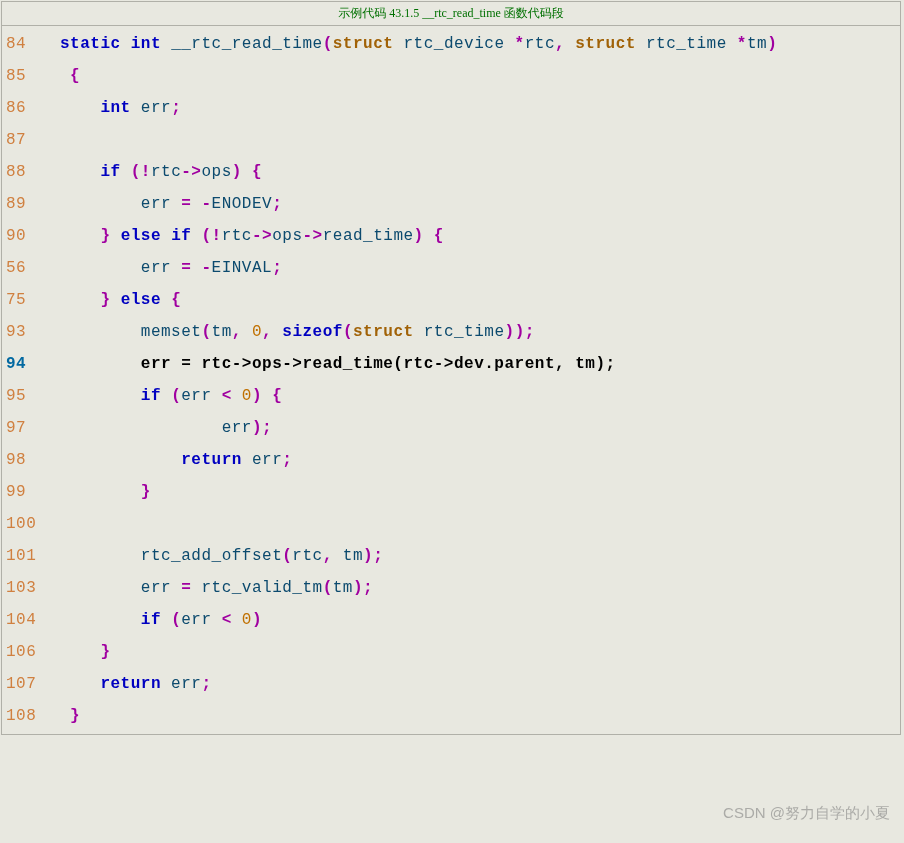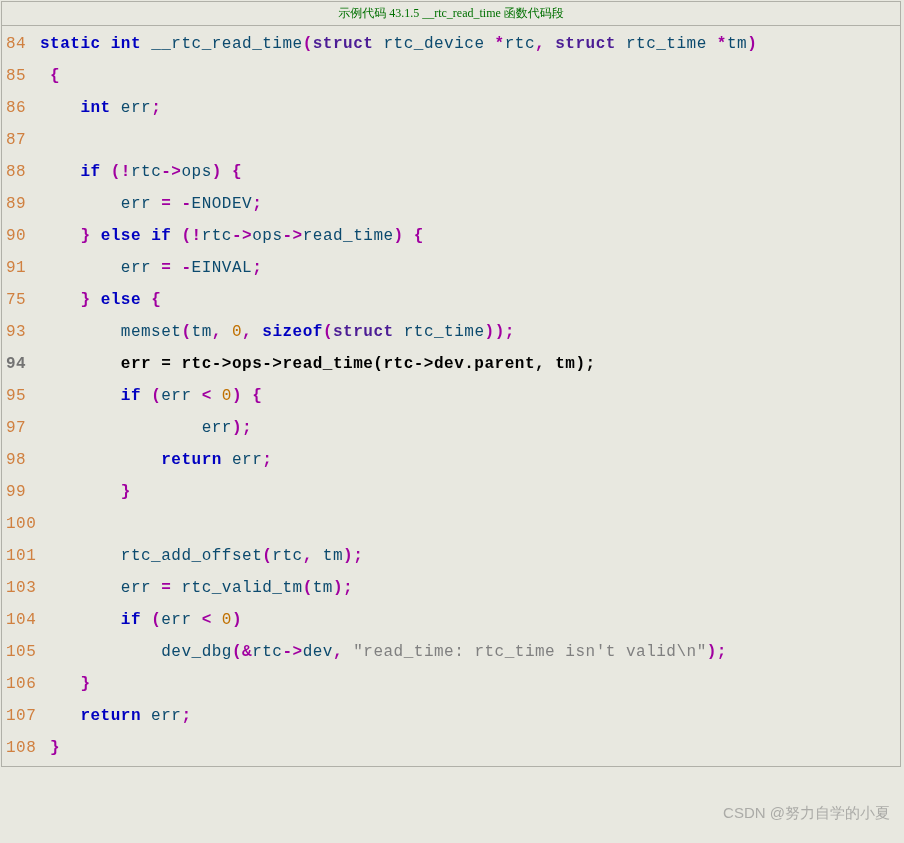--- a/index.html
+++ b/index.html
@@ -29,38 +29,39 @@
   .code-area {
     background: #e8e8e0;
     padding: 2px 0;
   }
   .code-line {
     display: flex;
     line-height: 32px;
     height: 32px;
     white-space: pre;
     letter-spacing: 0.5px;
+    gap: 20px;
   }
   .lineno {
     width: 38px;
     text-align: left;
     padding-left: 4px;
     color: #d08040;
     font-family: "Courier New", monospace;
     font-size: 16px;
     flex-shrink: 0;
   }
-  .lineno.hl { color: #737373; font-weight: bold; }
+  .lineno.hl { color: #0369a1; font-weight: bold; }
   .codetext {
     flex: 1;
     font-family: "Courier New", monospace;
     font-size: 16px;
   }
   .kw { color: #0000c0; font-weight: bold; }
-  .ty { color: #4c1d95; font-weight: bold; }
+  .ty { color: #a16207; font-weight: bold; }
   .op { color: #a000a0; font-weight: bold; }
   .num { color: #c07000; }
   .str { color: #808080; }
   .id { color: #0c4a6e; }
   .bold { font-weight: bold; color: #000000; }
   .watermark {
     position: absolute;
     right: 14px;
     bottom: 20px;
     color: rgba(120,120,120,0.55);
@@ -75,32 +76,31 @@
 <div class="container">
   <div class="title-bar">示例代码 43.1.5 __rtc_read_time 函数代码段</div>
   <div class="code-area" id="code-area">
       <div class="code-line"><span class="lineno">84</span><span class="codetext"><span class="kw">static</span><span> </span><span class="kw">int</span><span class="id"> __rtc_read_time</span><span class="op">(</span><span class="ty">struct</span><span class="id"> rtc_device </span><span class="op">*</span><span class="id">rtc</span><span class="op">,</span><span> </span><span class="ty">struct</span><span class="id"> rtc_time </span><span class="op">*</span><span class="id">tm</span><span class="op">)</span></span></div>
       <div class="code-line"><span class="lineno">85</span><span class="codetext"><span> </span><span class="op">{</span></span></div>
       <div class="code-line"><span class="lineno">86</span><span class="codetext"><span>    </span><span class="kw">int</span><span class="id"> err</span><span class="op">;</span></span></div>
       <div class="code-line"><span class="lineno">87</span><span class="codetext"></span></div>
       <div class="code-line"><span class="lineno">88</span><span class="codetext"><span>    </span><span class="kw">if</span><span> </span><span class="op">(!</span><span class="id">rtc</span><span class="op">-&gt;</span><span class="id">ops</span><span class="op">)</span><span> </span><span class="op">{</span></span></div>
       <div class="code-line"><span class="lineno">89</span><span class="codetext"><span class="id">        err </span><span class="op">=</span><span> </span><span class="op">-</span><span class="id">ENODEV</span><span class="op">;</span></span></div>
       <div class="code-line"><span class="lineno">90</span><span class="codetext"><span>    </span><span class="op">}</span><span> </span><span class="kw">else</span><span> </span><span class="kw">if</span><span> </span><span class="op">(!</span><span class="id">rtc</span><span class="op">-&gt;</span><span class="id">ops</span><span class="op">-&gt;</span><span class="id">read_time</span><span class="op">)</span><span> </span><span class="op">{</span></span></div>
-      <div class="code-line"><span class="lineno">91</span><span class="codetext"><span class="id">        err </span><span class="op">=</span><span> </span><span class="op">-</span><span class="id">EINVAL</span><span class="op">;</span></span></div>
+      <div class="code-line"><span class="lineno">56</span><span class="codetext"><span class="id">        err </span><span class="op">=</span><span> </span><span class="op">-</span><span class="id">EINVAL</span><span class="op">;</span></span></div>
       <div class="code-line"><span class="lineno">75</span><span class="codetext"><span>    </span><span class="op">}</span><span> </span><span class="kw">else</span><span> </span><span class="op">{</span></span></div>
       <div class="code-line"><span class="lineno">93</span><span class="codetext"><span class="id">        memset</span><span class="op">(</span><span class="id">tm</span><span class="op">,</span><span> </span><span class="num">0</span><span class="op">,</span><span> </span><span class="kw">sizeof</span><span class="op">(</span><span class="ty">struct</span><span class="id"> rtc_time</span><span class="op">));</span></span></div>
       <div class="code-line"><span class="lineno hl">94</span><span class="codetext bold"><span class="bold">        err = rtc-&gt;ops-&gt;read_time(rtc-&gt;dev.parent, tm);</span></span></div>
       <div class="code-line"><span class="lineno">95</span><span class="codetext"><span>        </span><span class="kw">if</span><span> </span><span class="op">(</span><span class="id">err </span><span class="op">&lt;</span><span> </span><span class="num">0</span><span class="op">)</span><span> </span><span class="op">{</span></span></div>
       <div class="code-line"><span class="lineno">97</span><span class="codetext"><span class="id">                err</span><span class="op">);</span></span></div>
       <div class="code-line"><span class="lineno">98</span><span class="codetext"><span>            </span><span class="kw">return</span><span class="id"> err</span><span class="op">;</span></span></div>
       <div class="code-line"><span class="lineno">99</span><span class="codetext"><span>        </span><span class="op">}</span></span></div>
       <div class="code-line"><span class="lineno">100</span><span class="codetext"></span></div>
       <div class="code-line"><span class="lineno">101</span><span class="codetext"><span class="id">        rtc_add_offset</span><span class="op">(</span><span class="id">rtc</span><span class="op">,</span><span class="id"> tm</span><span class="op">);</span></span></div>
       <div class="code-line"><span class="lineno">103</span><span class="codetext"><span class="id">        err </span><span class="op">=</span><span class="id"> rtc_valid_tm</span><span class="op">(</span><span class="id">tm</span><span class="op">);</span></span></div>
       <div class="code-line"><span class="lineno">104</span><span class="codetext"><span>        </span><span class="kw">if</span><span> </span><span class="op">(</span><span class="id">err </span><span class="op">&lt;</span><span> </span><span class="num">0</span><span class="op">)</span></span></div>
-      <div class="code-line"><span class="lineno">105</span><span class="codetext"><span class="id">            dev_dbg</span><span class="op">(&amp;</span><span class="id">rtc</span><span class="op">-&gt;</span><span class="id">dev</span><span class="op">,</span><span> </span><span class="str">"read_time: rtc_time isn't valid\n"</span><span class="op">);</span></span></div>
       <div class="code-line"><span class="lineno">106</span><span class="codetext"><span>    </span><span class="op">}</span></span></div>
       <div class="code-line"><span class="lineno">107</span><span class="codetext"><span>    </span><span class="kw">return</span><span class="id"> err</span><span class="op">;</span></span></div>
       <div class="code-line"><span class="lineno">108</span><span class="codetext"><span> </span><span class="op">}</span></span></div>
     </div>
 </div>
 
 <div class="watermark">CSDN @努力自学的小夏</div>
 
 </body></html>

